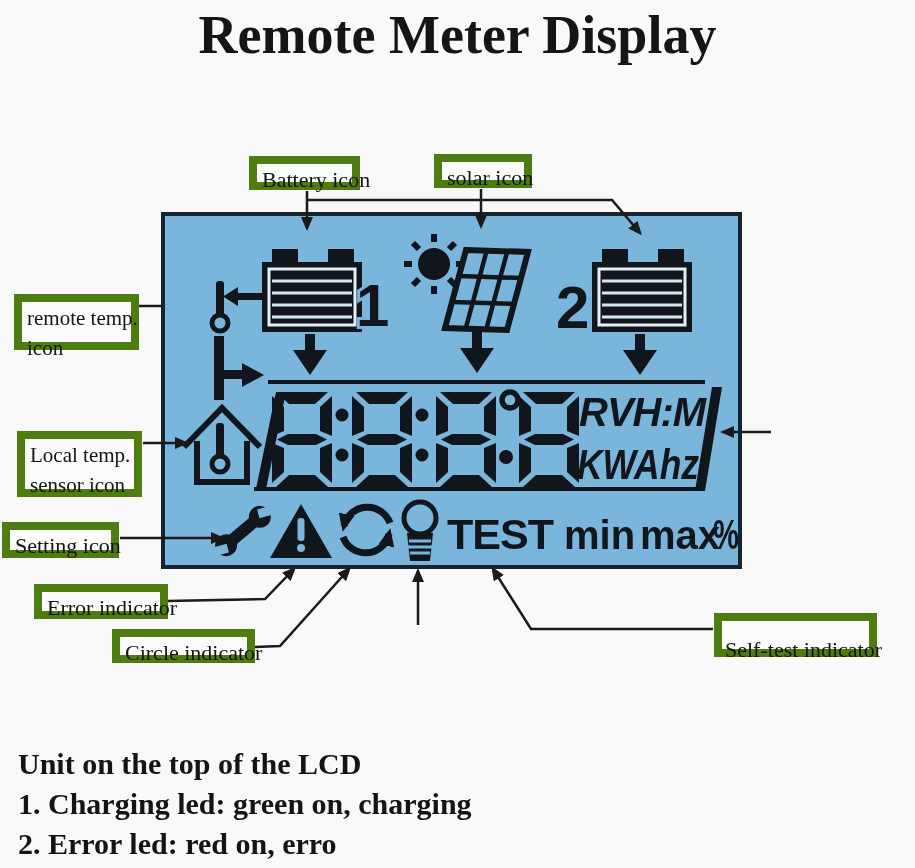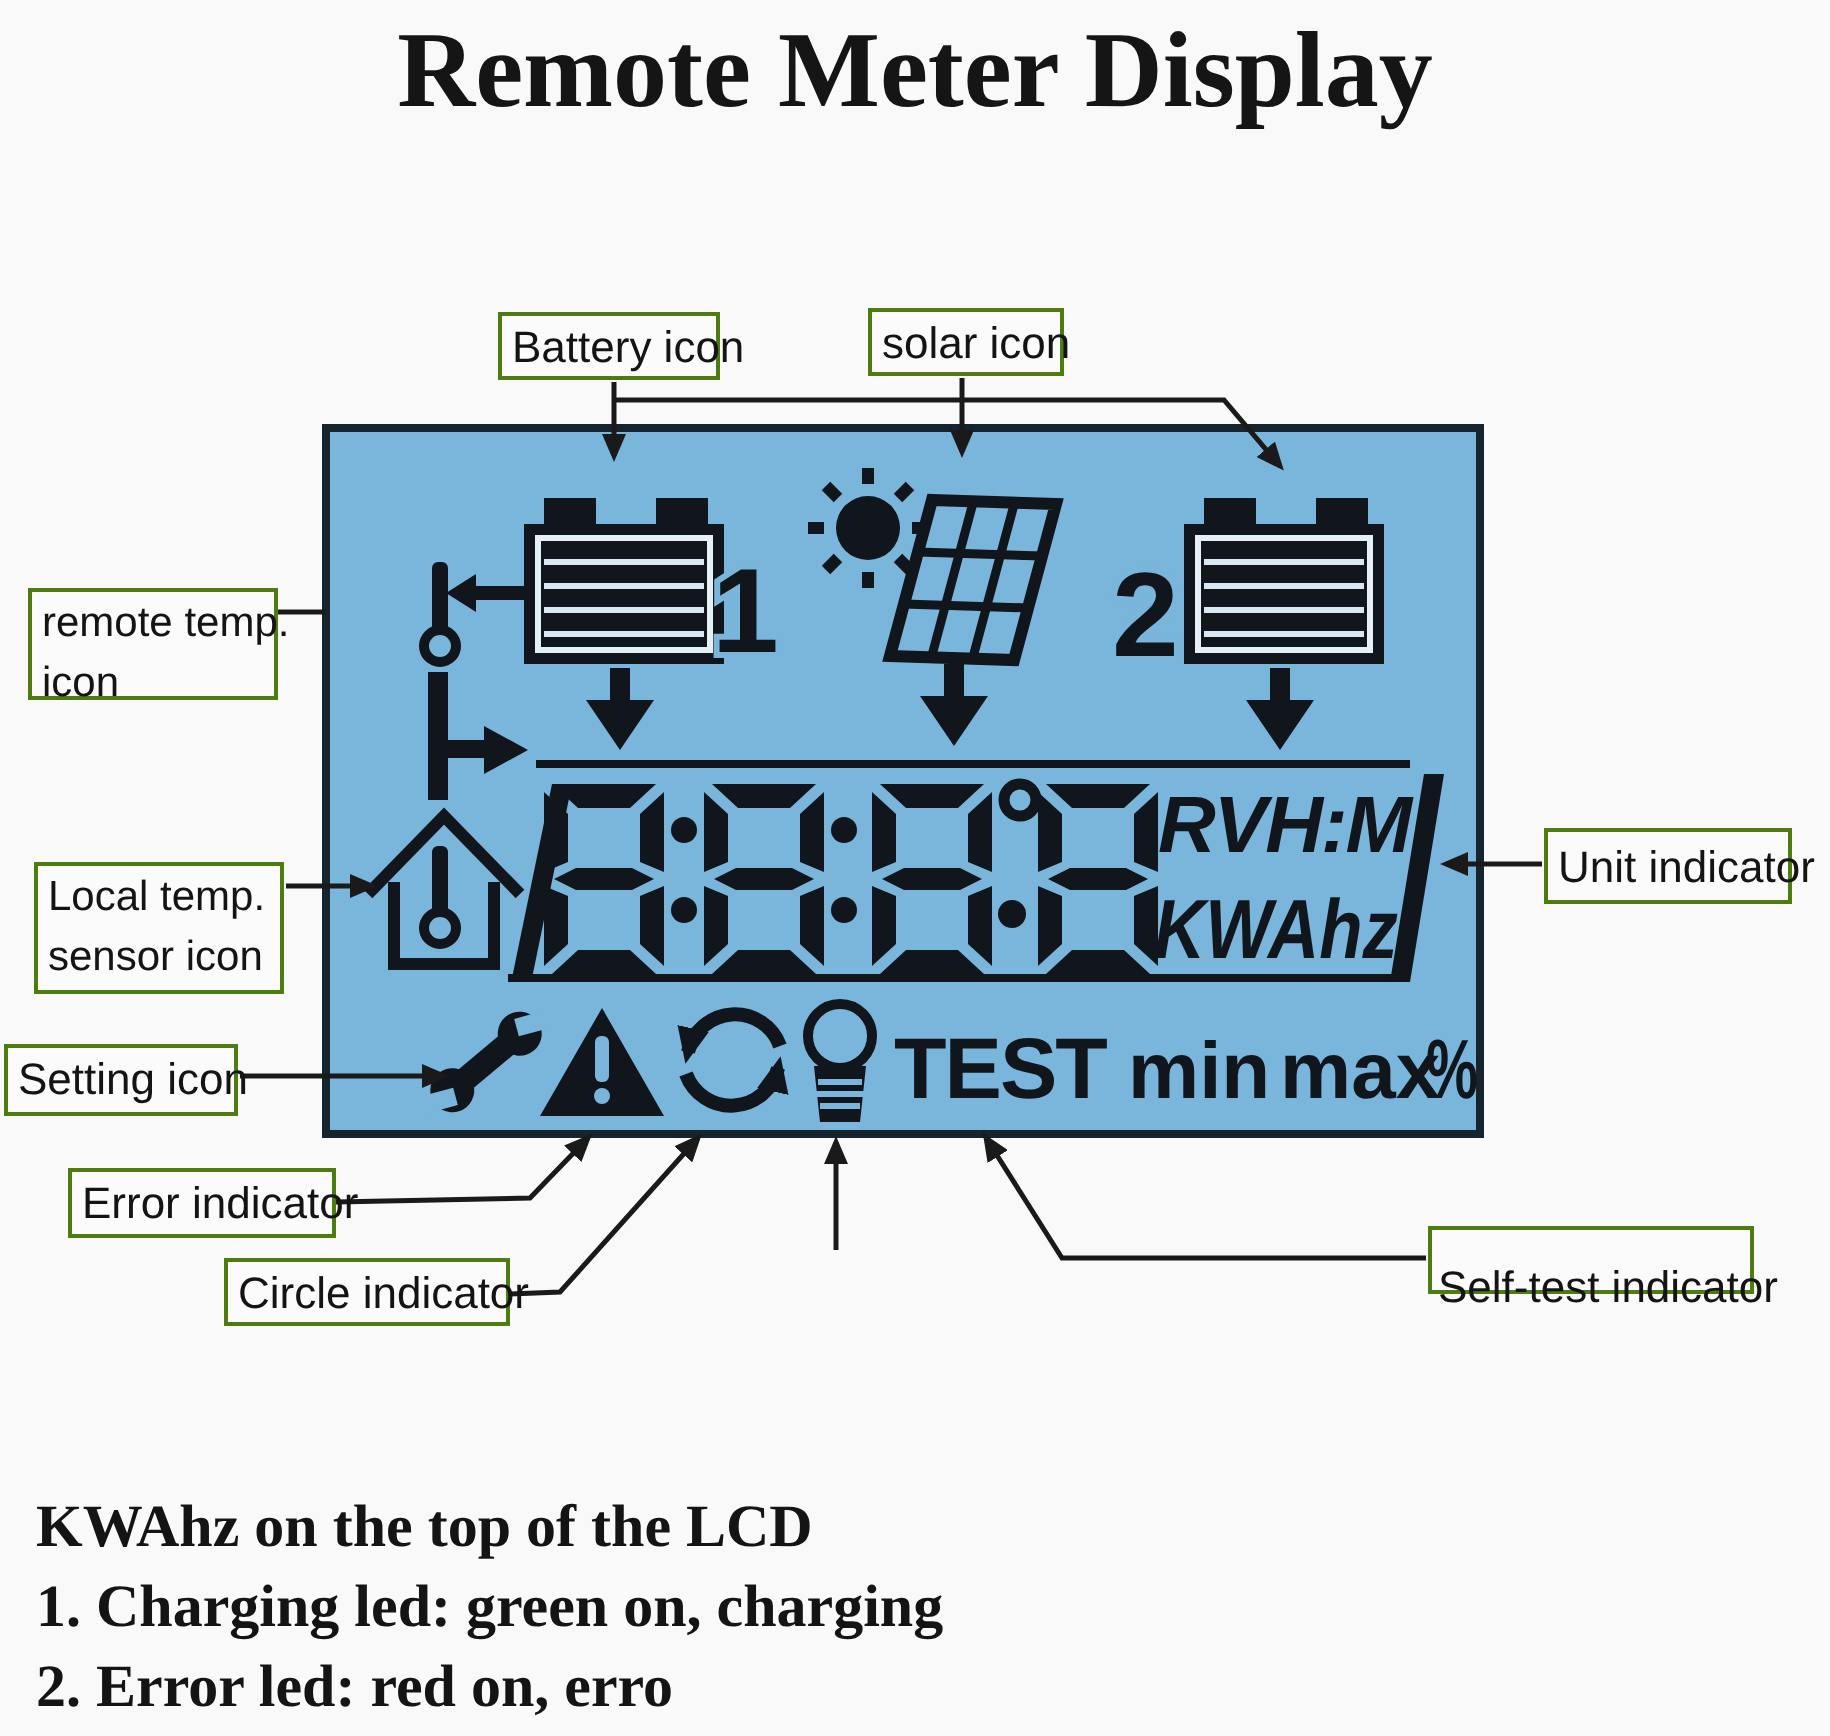--- a/index.html
+++ b/index.html
@@ -1,22 +1,22 @@
 <!DOCTYPE html>
 <html><head>
 <meta charset="utf-8">
 <style>
   html,body{margin:0;padding:0;background:#f9f9f9;}
   .page{position:relative;width:915px;height:868px;background:#f9f9f9;overflow:hidden;
         font-family:"Liberation Sans",sans-serif;}
   .title{position:absolute;top:4px;left:0;width:100%;text-align:center;
          font-family:"Liberation Serif",serif;font-weight:bold;font-size:54px;color:#151515;}
   svg.art{position:absolute;left:0;top:0;}
-  .label-box{position:absolute;box-sizing:border-box;background:#fbfbfb;border:2px solid #4d7c0f;
-             color:#141414;font-size:22px;line-height:30px;padding:1px 5px;white-space:nowrap;}
+  .label-box{position:absolute;box-sizing:border-box;background:#fbfbfb;border:8px solid #4d7c0f;
+             color:#141414;font-size:22px;line-height:30px;padding:1px 5px;white-space:nowrap;font-family:Liberation Serif, serif;}
   .label-box .ln{display:block;}
   .footer{position:absolute;left:18px;top:744px;font-family:"Liberation Serif",serif;
           font-weight:bold;font-size:30px;line-height:40px;color:#141414;}
   .conn{stroke:#1a1a1a;stroke-width:2.5;fill:none;}
   .ink{fill:#10161c;}
   .lcdtxt{font-family:"Liberation Sans",sans-serif;font-weight:bold;fill:#10161c;}
 </style>
 </head>
 <body>
 
@@ -198,23 +198,20 @@
 
   <div class="label-box" style="left:112px;top:629px;width:143px;height:34px;">
     <span>Circle indicator</span>
   </div>
 
 
   <div class="label-box" style="left:714px;top:613px;width:163px;height:34px;padding:14px 3px;">
     <span>Self-test indicator</span>
   </div>
 
-  <div class="label-box" style="left:772px;top:414px;width:124px;height:38px;padding:3px 5px;">
-    <span>Unit indicator</span>
-  </div>
 
   <div class="footer">
-    <div>KWAhz on the top of the LCD</div>
+    <div>Unit on the top of the LCD</div>
     <div>1. Charging led: green on, charging</div>
     <div>2. Error led: red on, erro</div>
   </div>
 
 </div>
 
 </body></html>

